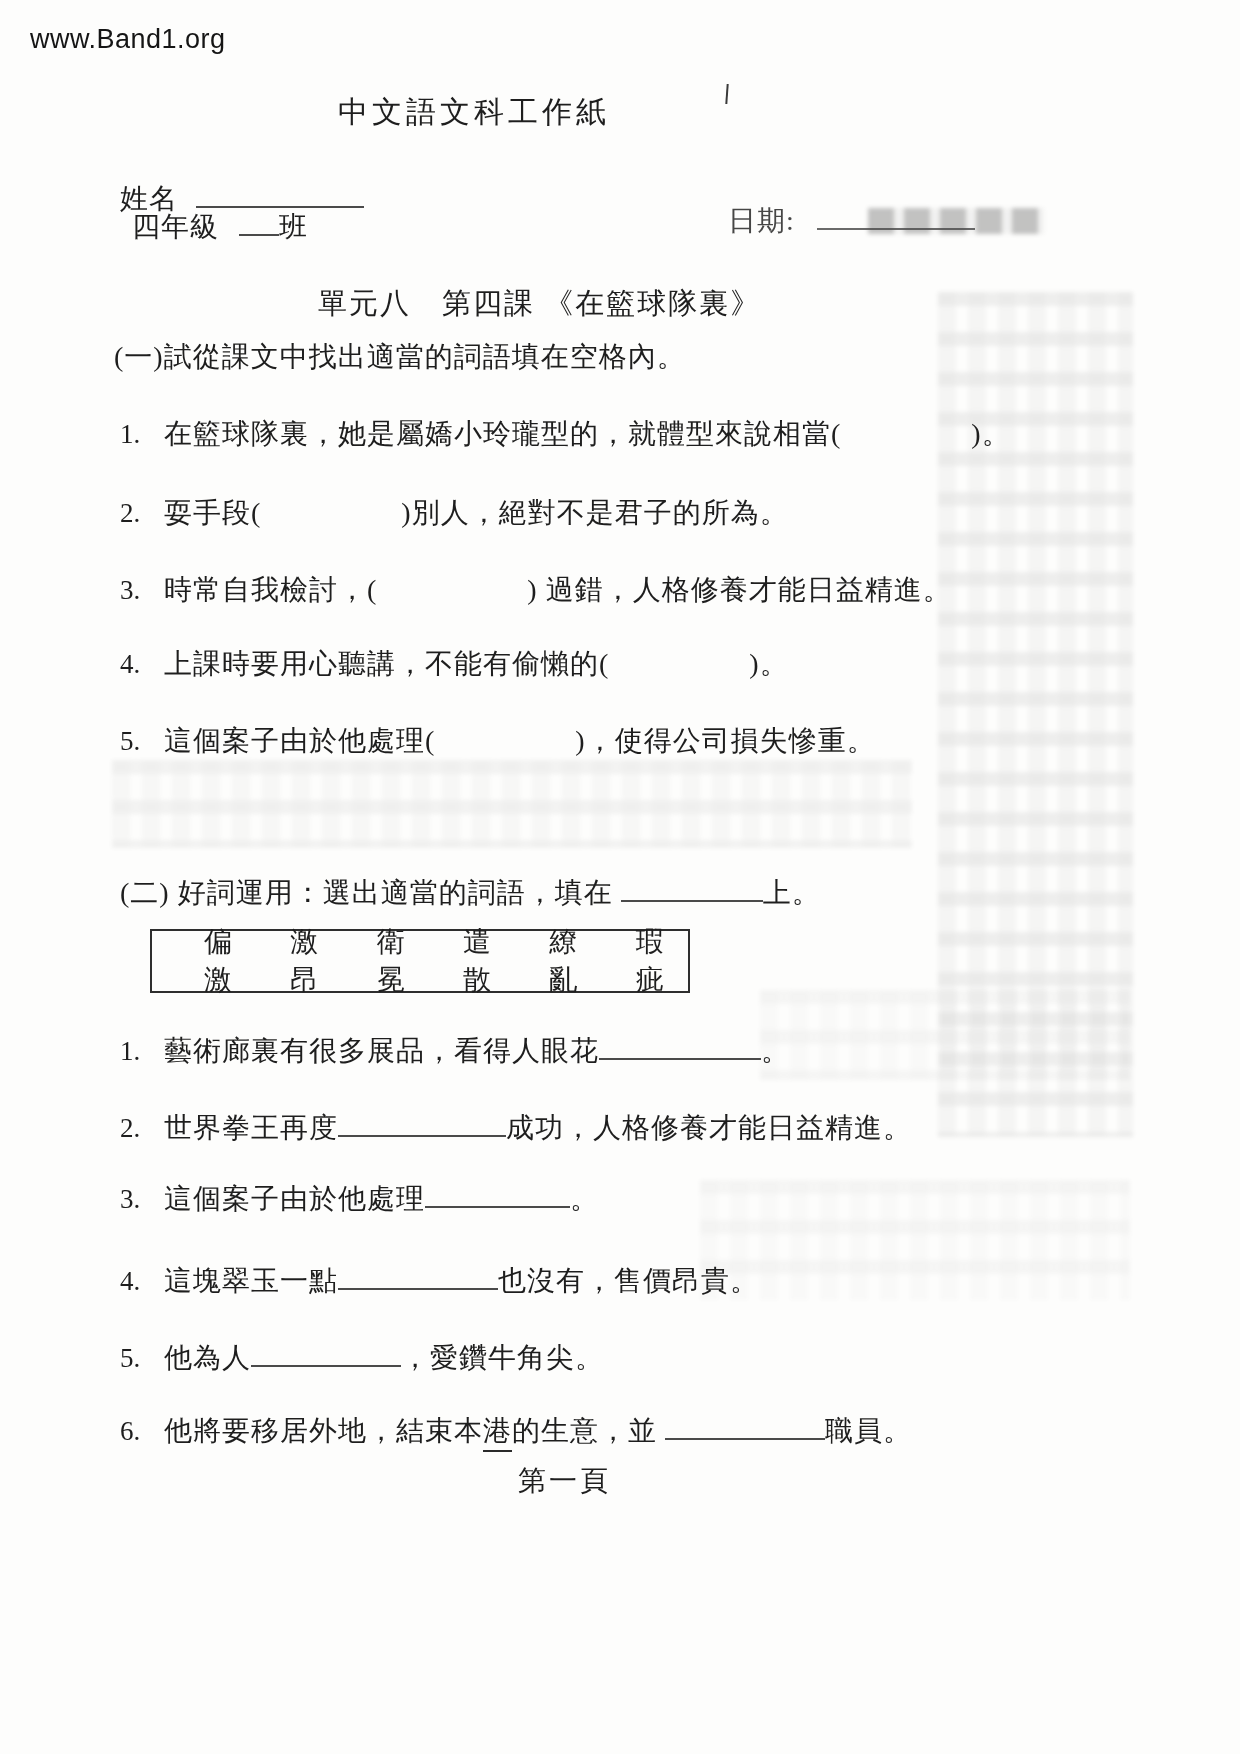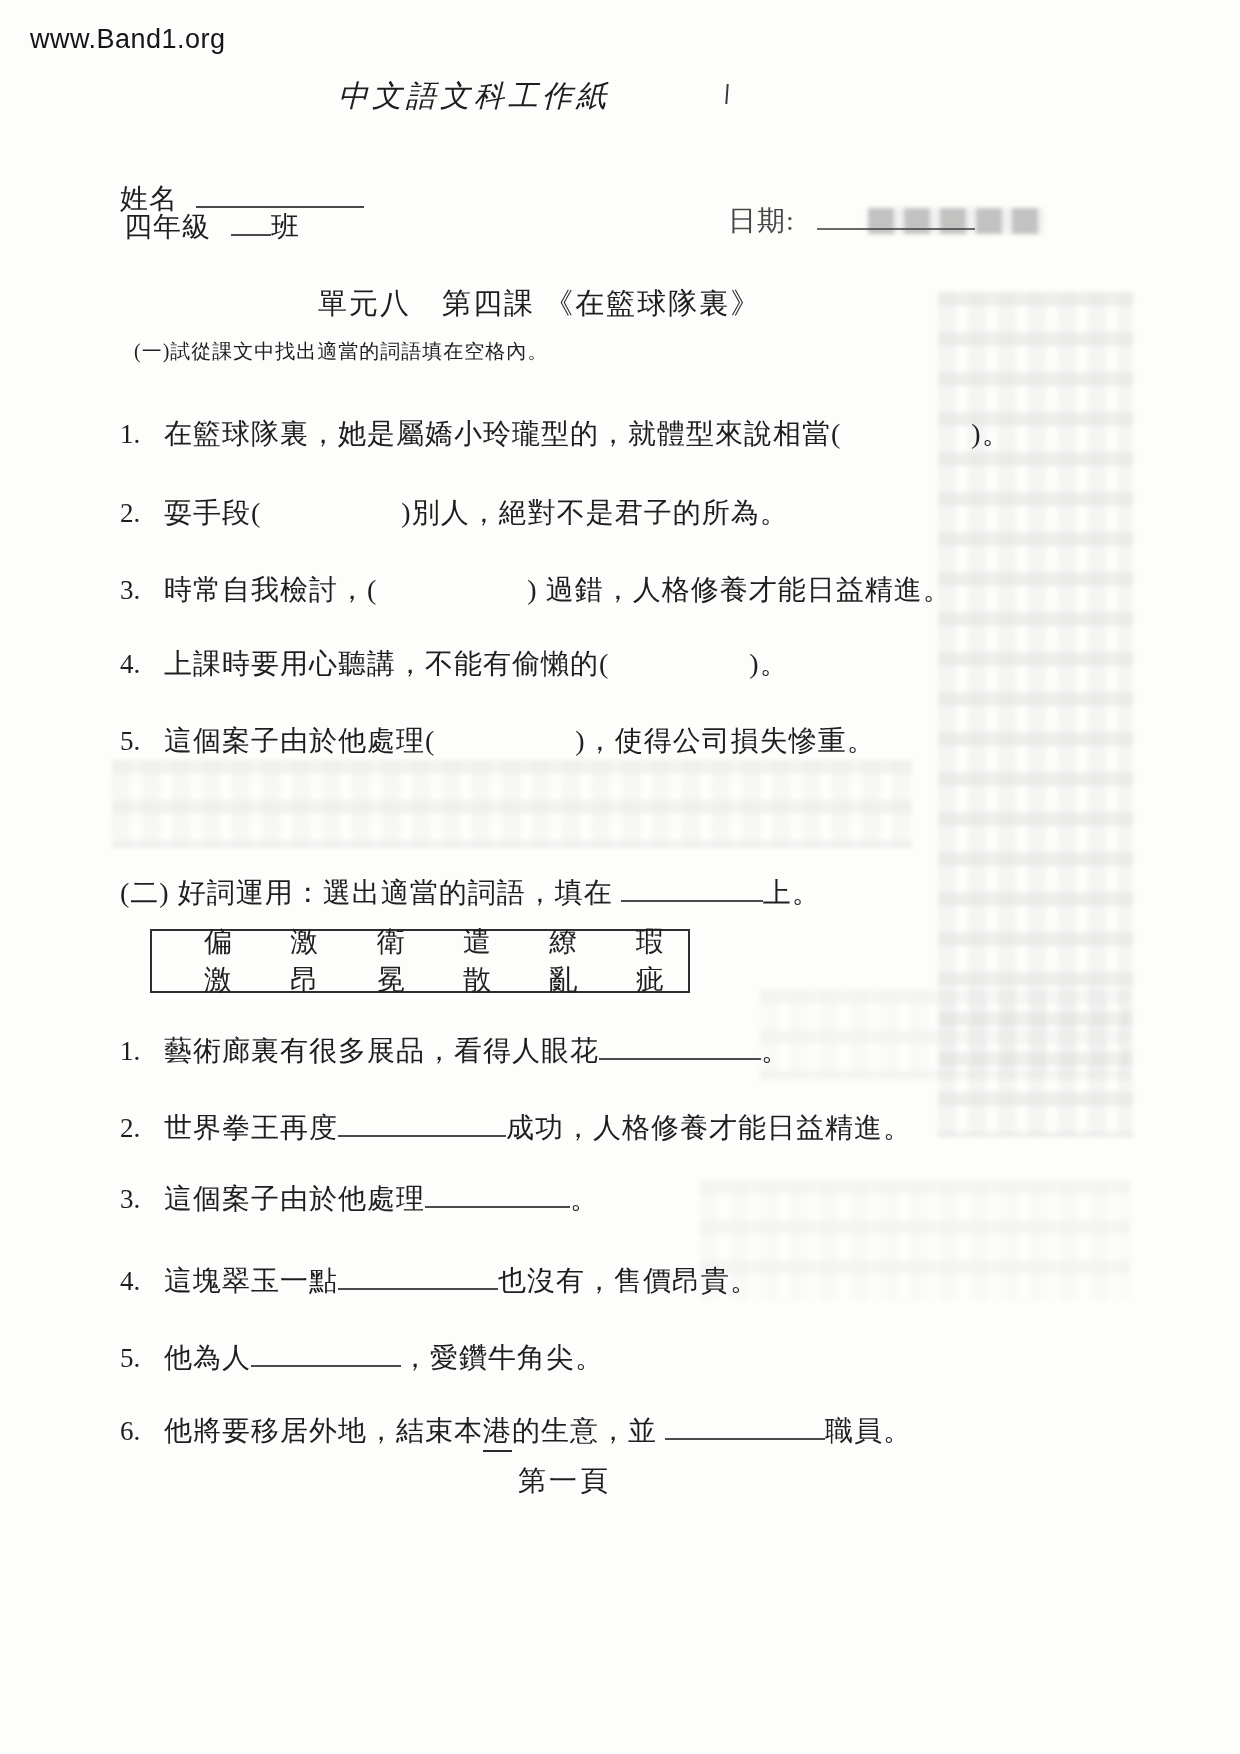--- a/index.html
+++ b/index.html
@@ -6,29 +6,29 @@
   .page{
     position:relative;width:1240px;height:1754px;background:#fdfdfc;
     font-family:"Liberation Serif","DejaVu Serif",serif;color:#1e1e1e;
     overflow:hidden;
   }
   .abs{position:absolute;white-space:nowrap;}
   .watermark{
     left:30px;top:24px;font-size:27px;color:#151515;
     font-family:"Liberation Sans","DejaVu Sans",sans-serif;letter-spacing:.5px;
   }
-  .doc-title{left:338px;top:76px;font-size:30px;letter-spacing:4px;font-weight:bold;font-weight:normal;font-style:italic;}
+  .doc-title{left:338px;top:92px;font-size:30px;letter-spacing:4px;font-weight:bold;font-weight:normal;}
   .tickmark{left:726px;top:84px;width:2px;height:20px;background:#3a3a3a;transform:rotate(4deg);}
   .field-row{font-size:28px;letter-spacing:1px;}
   .blank{display:inline-block;border-bottom:2px solid #4a4a4a;height:30px;vertical-align:baseline;}
   .name-row{left:120px;top:160px;margin-top:16px;}
   .date-row{left:728px;top:158px;opacity:.82;margin-top:40px;}
-  .grade-row{left:124px;top:204px;font-family:Liberation Serif, serif;}
+  .grade-row{left:132px;top:204px;font-family:Liberation Serif, serif;}
   .lesson-title{left:318px;top:284px;font-size:29px;letter-spacing:2px;}
-  .sec-heading{left:134px;top:338px;font-size:20px;letter-spacing:1px;}
+  .sec-heading{left:114px;top:338px;font-size:28px;letter-spacing:1px;}
   .sec2-heading{left:120px;top:870px;font-size:28px;letter-spacing:1px;}
   .q-row{display:flex;font-size:28px;letter-spacing:1px;align-items:baseline;}
   .q-num{flex:none;width:44px;font-size:27px;letter-spacing:0;}
   .gap{display:inline-block;}
   .wordbox{
     position:absolute;left:150px;top:929px;width:540px;height:64px;
     border:2px solid #2e2e2e;display:flex;align-items:center;
     padding-left:52px;gap:34px;font-size:28px;letter-spacing:2px;box-sizing:border-box;
   }
   .footer-page{left:518px;top:1462px;font-size:28px;letter-spacing:3px;}

